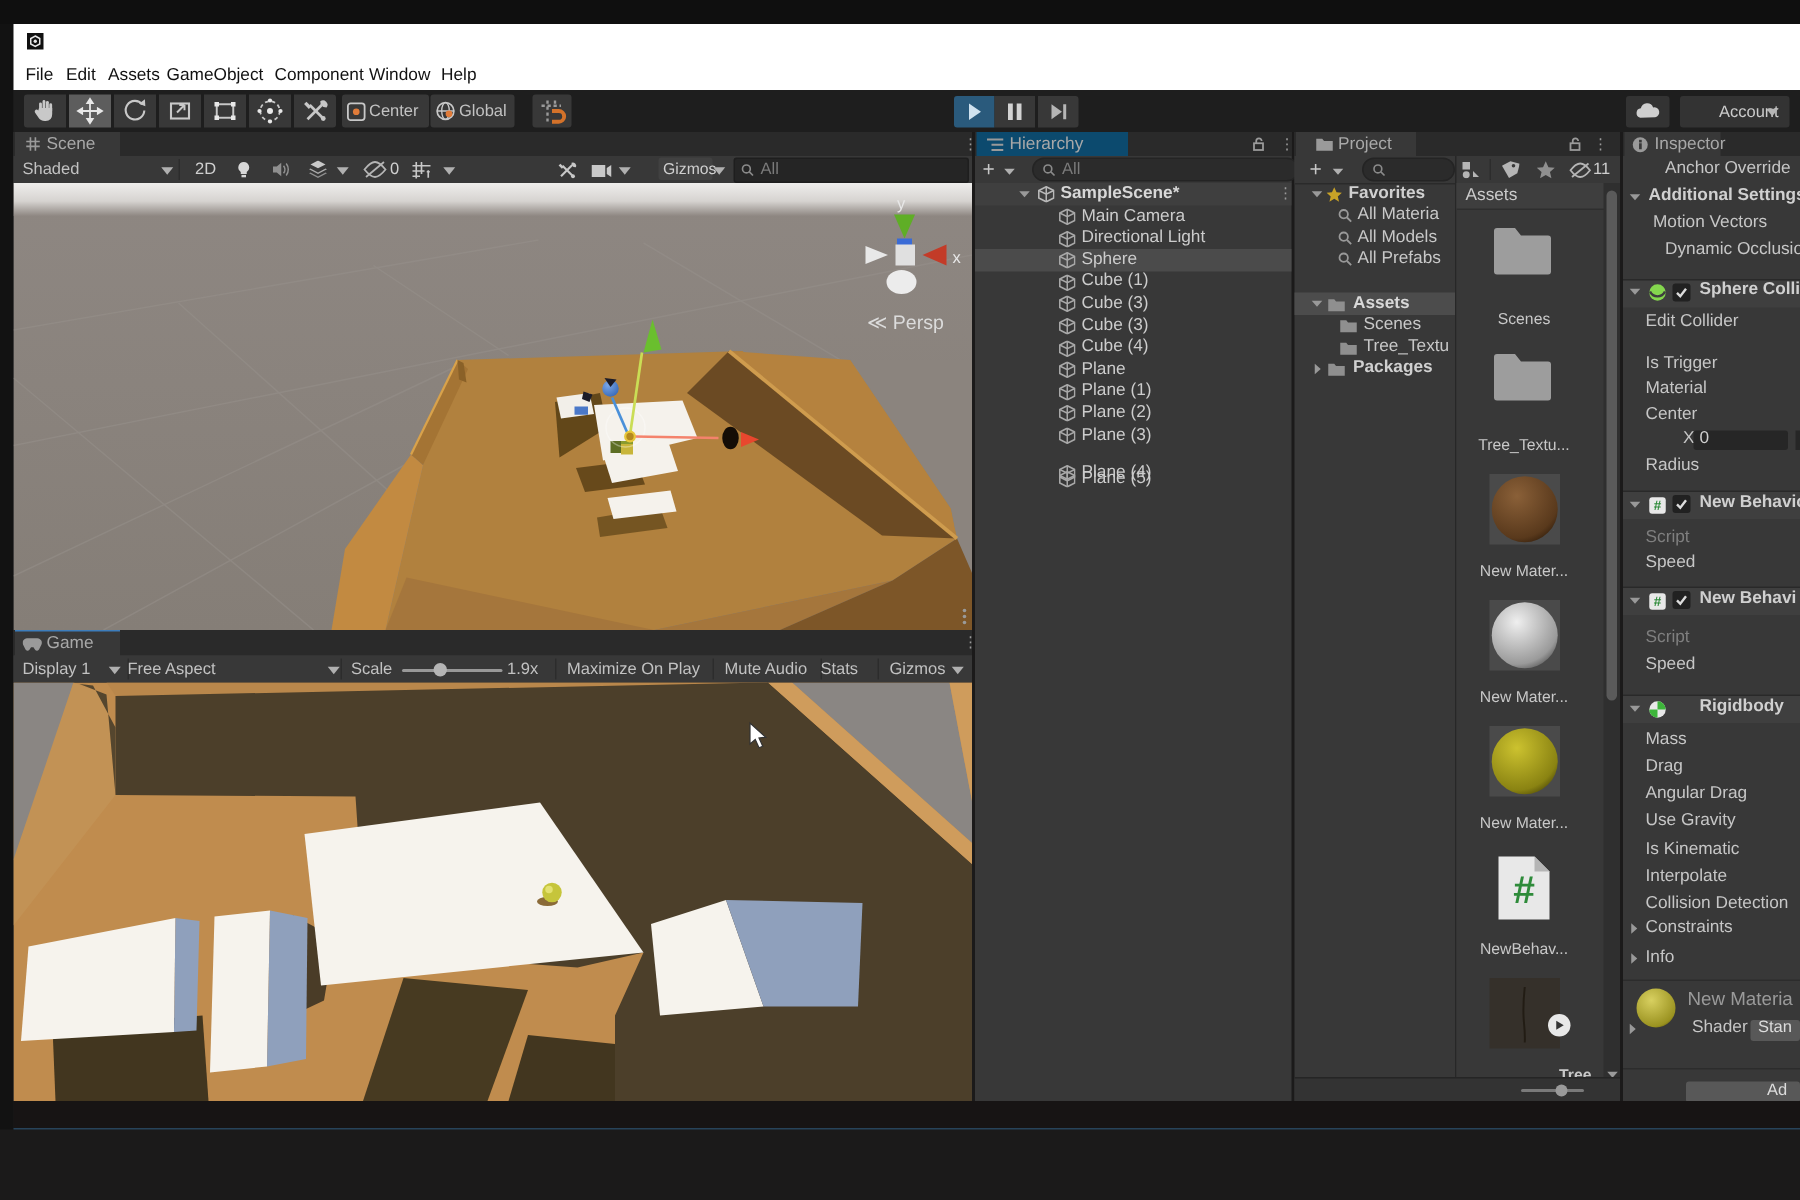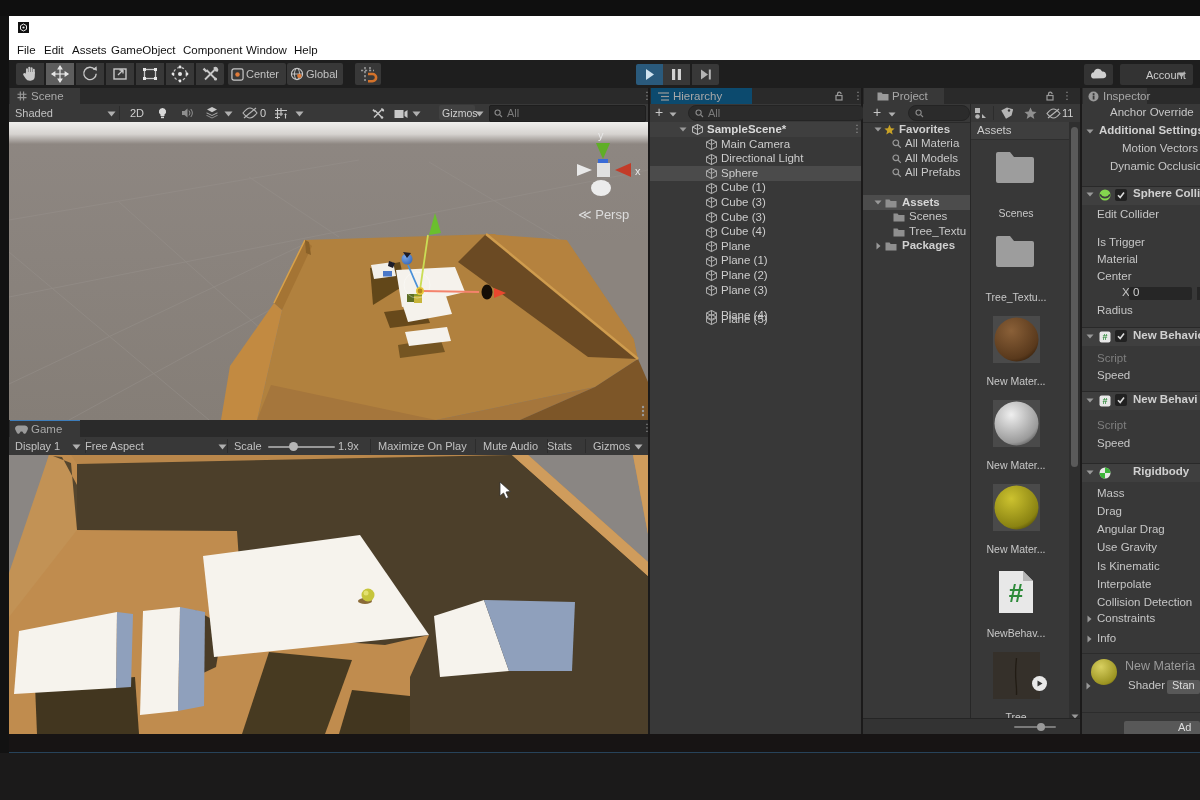--- a/index.html
+++ b/index.html
@@ -725,21 +725,21 @@
           </svg>
       <div class="abs" style="left:0;top:488px;width:90px;text-align:center;color:#c8c8c8;font-size:10.5px;white-space:nowrap;">NewBehav...</div>
       <div class="abs" style="left:22px;top:513px;width:47px;height:47px;background:#35302a;"></div>
 <svg class="abs" style="left:22px;top:513px;" width="47" height="47">
             <path d="M23.5 6 q-1.5 14 -0.5 24 q0.8 8 0.5 13" stroke="#221c14" stroke-width="1.3" fill="none"></path>
           </svg>
 <div class="abs" style="left:61px;top:537px;width:15px;height:15px;background:#e8e8e8;border-radius:50%;"></div>
 <svg class="abs" style="left:66px;top:541px;" width="6" height="7" viewBox="0 0 6 7">
             <path d="M0.5 0.5 v6 l5-3z" fill="#333"></path>
           </svg>
-      <div class="abs" style="left:0;top:572px;width:90px;text-align:center;color:#c8c8c8;font-size:10.5px;white-space:nowrap;">Tree</div>
+      <div class="abs" style="left:0;top:572px;width:90px;text-align:right;color:#c8c8c8;font-size:10.5px;white-space:nowrap;font-weight:bold;">Tree</div>
     </div>
 
       <div class="abs" style="left:98px;top:0;width:11px;height:596px;background:#2f2f2f;"></div>
       <div class="abs" style="left:100px;top:5px;width:7px;height:340px;background:#5a5a5a;border-radius:4px;"></div>
       <svg class="abs" style="left:100px;top:592px;" width="8" height="5" viewBox="0 0 8 5">
           <path d="M0.5 0.5 h7 l-3.5 4z" fill="#9a9a9a"></path>
         </svg>
     </div>
 
     <div class="abs" style="left:0;top:630px;width:217px;height:16px;background:#333333;border-top:1px solid #252525;">
@@ -754,21 +754,21 @@
         <circle cx="5.5" cy="5.5" r="5" fill="#9a9a9a"></circle>
         <rect x="4.7" y="4.5" width="1.8" height="4" fill="#383838"></rect>
         <rect x="4.7" y="2.2" width="1.8" height="1.8" fill="#383838"></rect>
       </svg>
     <div class="abs" style="left:21px;top:1.5px;color:#a8a8a8;font-size:11.5px;">Inspector</div>
     <div class="abs" style="left:28px;top:17.9px;color:#c6c6c6;font-size:11.5px;white-space:nowrap;">Anchor Override</div>
     <svg class="abs" style="left:4px;top:41.0px;" width="8" height="5" viewBox="0 0 8 5">
         <path d="M0.5 0.5 h7 l-3.5 4z" fill="#999"></path>
       </svg>
     <div class="abs" style="left:17px;top:36.4px;color:#d0d0d0;font-size:11.5px;font-weight:bold;white-space:nowrap;">Additional Settings</div>
-    <div class="abs" style="left:40px;top:54.4px;color:#c6c6c6;font-size:11.5px;white-space:nowrap;">Motion Vectors</div>
+    <div class="abs" style="left:20px;top:54.4px;color:#c6c6c6;font-size:11.5px;white-space:nowrap;">Motion Vectors</div>
     <div class="abs" style="left:28px;top:71.9px;color:#c6c6c6;font-size:11.5px;white-space:nowrap;">Dynamic Occlusio</div>
     <div class="abs" style="left:0;top:97.5px;width:118px;height:18px;background:#3f3f3f;border-top:1px solid #292929;"></div>
     <svg class="abs" style="left:4px;top:104.0px;" width="8" height="5" viewBox="0 0 8 5">
         <path d="M0.5 0.5 h7 l-3.5 4z" fill="#999"></path>
       </svg>
     <svg class="abs" style="left:17px;top:101.0px;" width="12" height="12" viewBox="0 0 12 12">
         <circle cx="6" cy="6" r="5.5" fill="#84d64e"></circle>
         <path d="M1 5.4 a5.5 5.5 0 0 0 10 0" fill="none" stroke="#3e3e3e" stroke-width="1.6"></path>
       </svg>
     <div class="abs" style="left:33px;top:100.5px;width:12px;height:12px;background:#212121;border-radius:2px;"></div>

